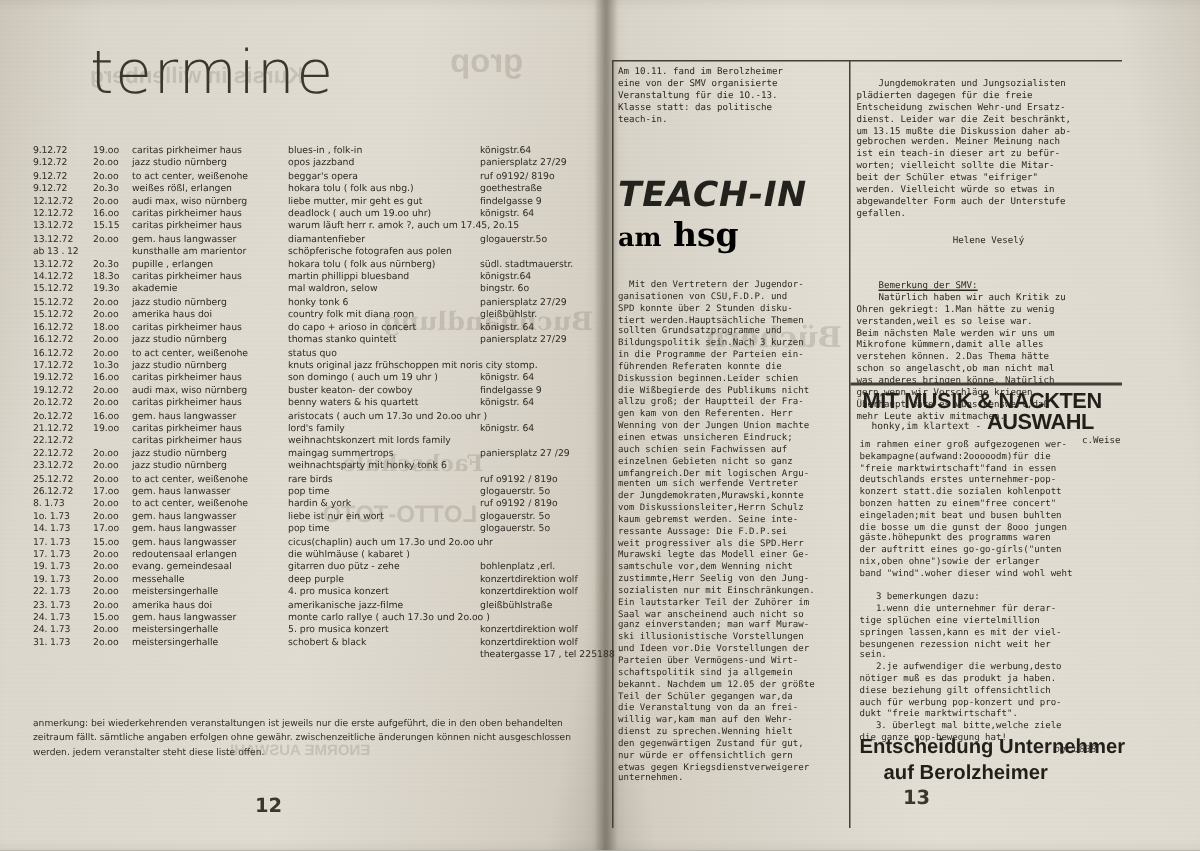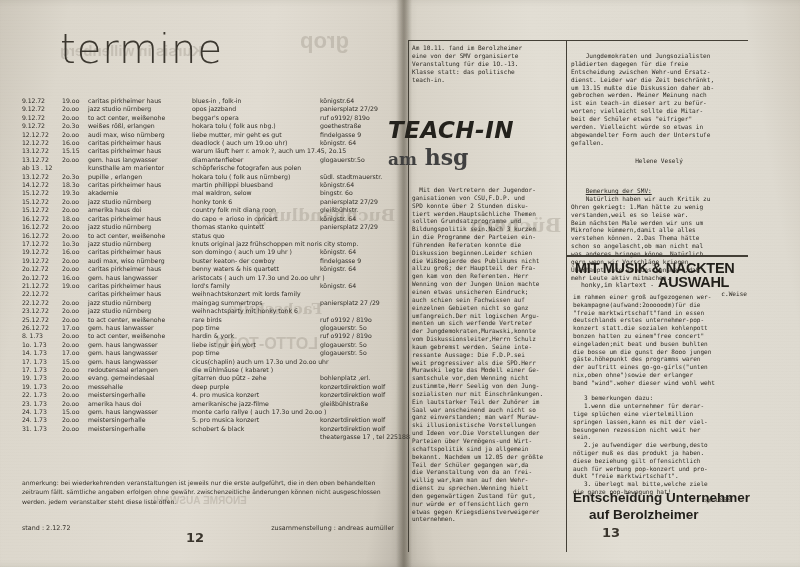--- a/index.html
+++ b/index.html
@@ -105,21 +105,21 @@
     top: 524px;
     width: 372px;
     font-family: "DejaVu Sans", sans-serif;
     font-size: 6.4px;
     color: #332f28;
     display: flex;
     justify-content: space-between;
   }
   .pagenum-left {
     position: absolute;
-    left: 186px;
+    left: 170px;
     top: 530px;
     font-family: "DejaVu Sans", sans-serif;
     font-size: 13px;
     font-weight: bold;
     color: #3a352d;
     text-align: center;
   }
 
   
   .col {
@@ -128,38 +128,38 @@
     font-size: 6.1px;
     line-height: 7.9px;
     color: #2b2822;
     white-space: pre-wrap;
   }
   .col-a { left: 412px; top: 44px; width: 152px; }
   .col-b { left: 571px; top: 44px; width: 176px; }
 
   .teach-in {
     position: absolute;
-    left: 388px;
+    left: 412px;
     top: 118px;
     width: 133px;
   }
   .teach-in .t1 {
     font-family: "DejaVu Sans", sans-serif;
     font-size: 23px;
     font-weight: bold;
     font-style: italic;
     letter-spacing: .5px;
     color: #23211c;
     line-height: 24px;
   }
   .teach-in .t2 {
     font-family: "DejaVu Serif", serif;
     font-size: 22px;
     font-weight: bold;
-    color: #404040;
+    color: #000000;
     line-height: 24px;
     margin-top: 3px;
   }
   .teach-in .t2 .small {
     font-size: 17px;
   }
 
   .body-a {
     position: absolute;
     left: 412px;
@@ -566,24 +566,20 @@
         <span class="c-date"></span>
         <span class="c-time"></span>
         <span class="c-venue"></span>
         <span class="c-event"></span>
         <span class="c-addr">theatergasse 17 , tel 225188</span>
       </div>
     </div>
 
   <div class="note">anmerkung: bei wiederkehrenden veranstaltungen ist jeweils nur die erste aufgeführt, die in den oben behandelten zeitraum fällt. sämtliche angaben erfolgen ohne gewähr. zwischenzeitliche änderungen können nicht ausgeschlossen werden. jedem veranstalter steht diese liste offen.</div>
 
-  <div class="stand-row">
-    <span>stand : 2.12.72</span>
-    <span>zusammenstellung : andreas aumüller</span>
-  </div>
 
   <div class="pagenum-left">12</div>
 
   <div class="vrule" style="left:408px;top:40px;height:512px;"></div>
   <div class="vrule" style="left:566px;top:40px;height:512px;"></div>
   <div class="hrule" style="left:408px;top:40px;width:340px;"></div>
 
   <div class="col col-a">Am 10.11. fand im Berolzheimer
 eine von der SMV organisierte
 Veranstaltung für die 1O.-13.

